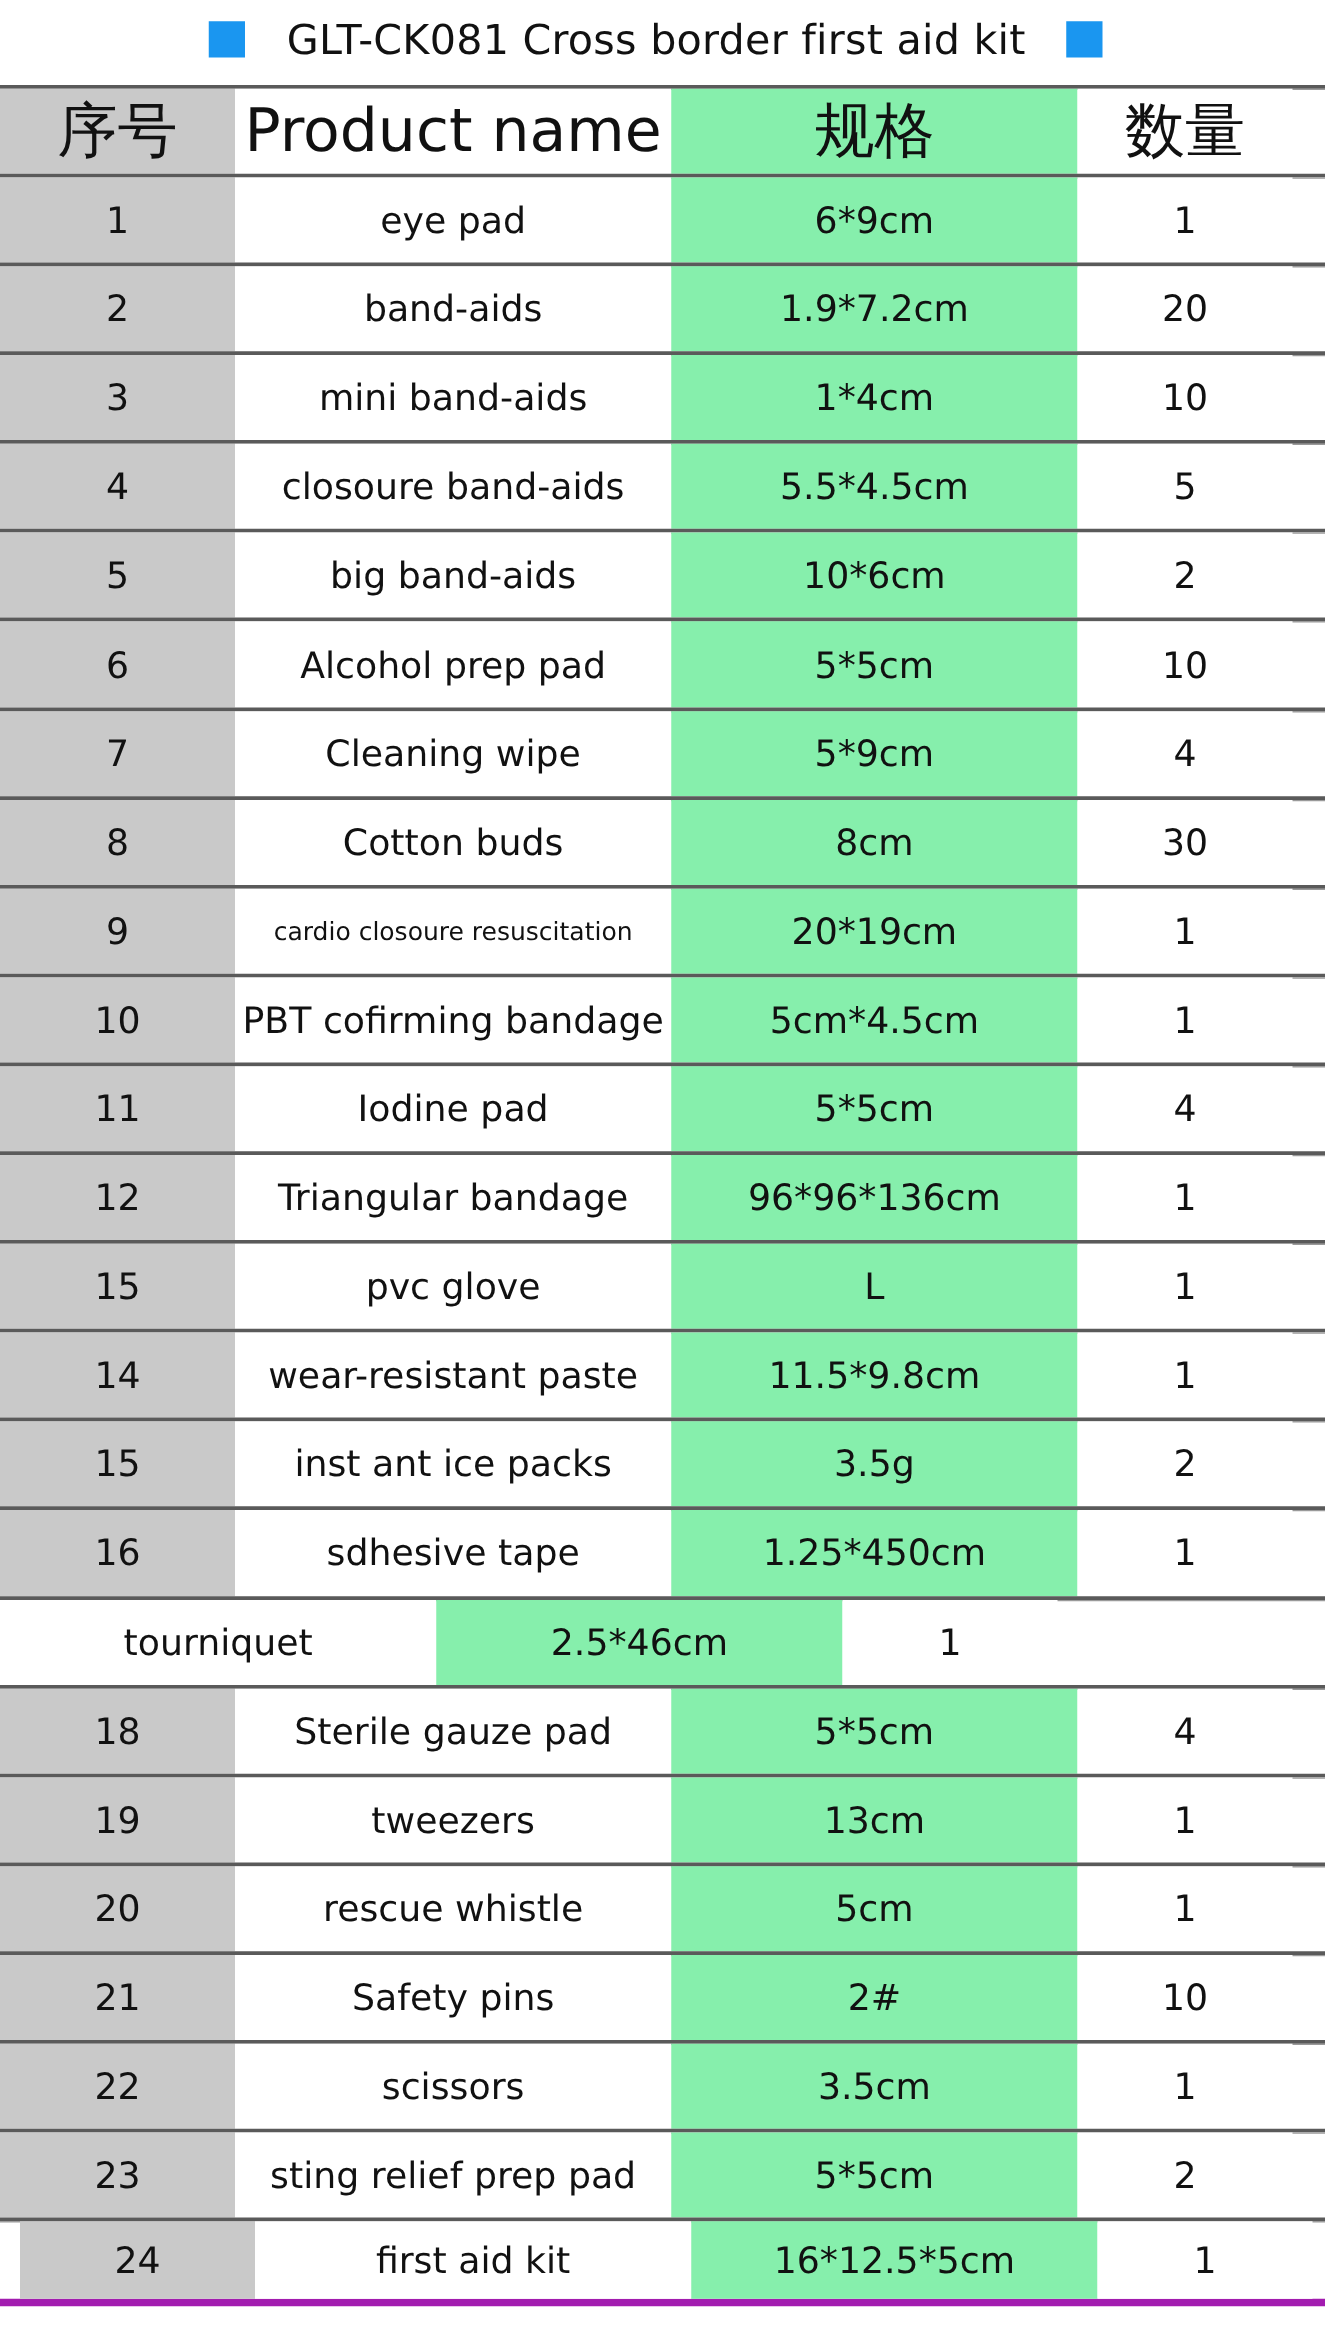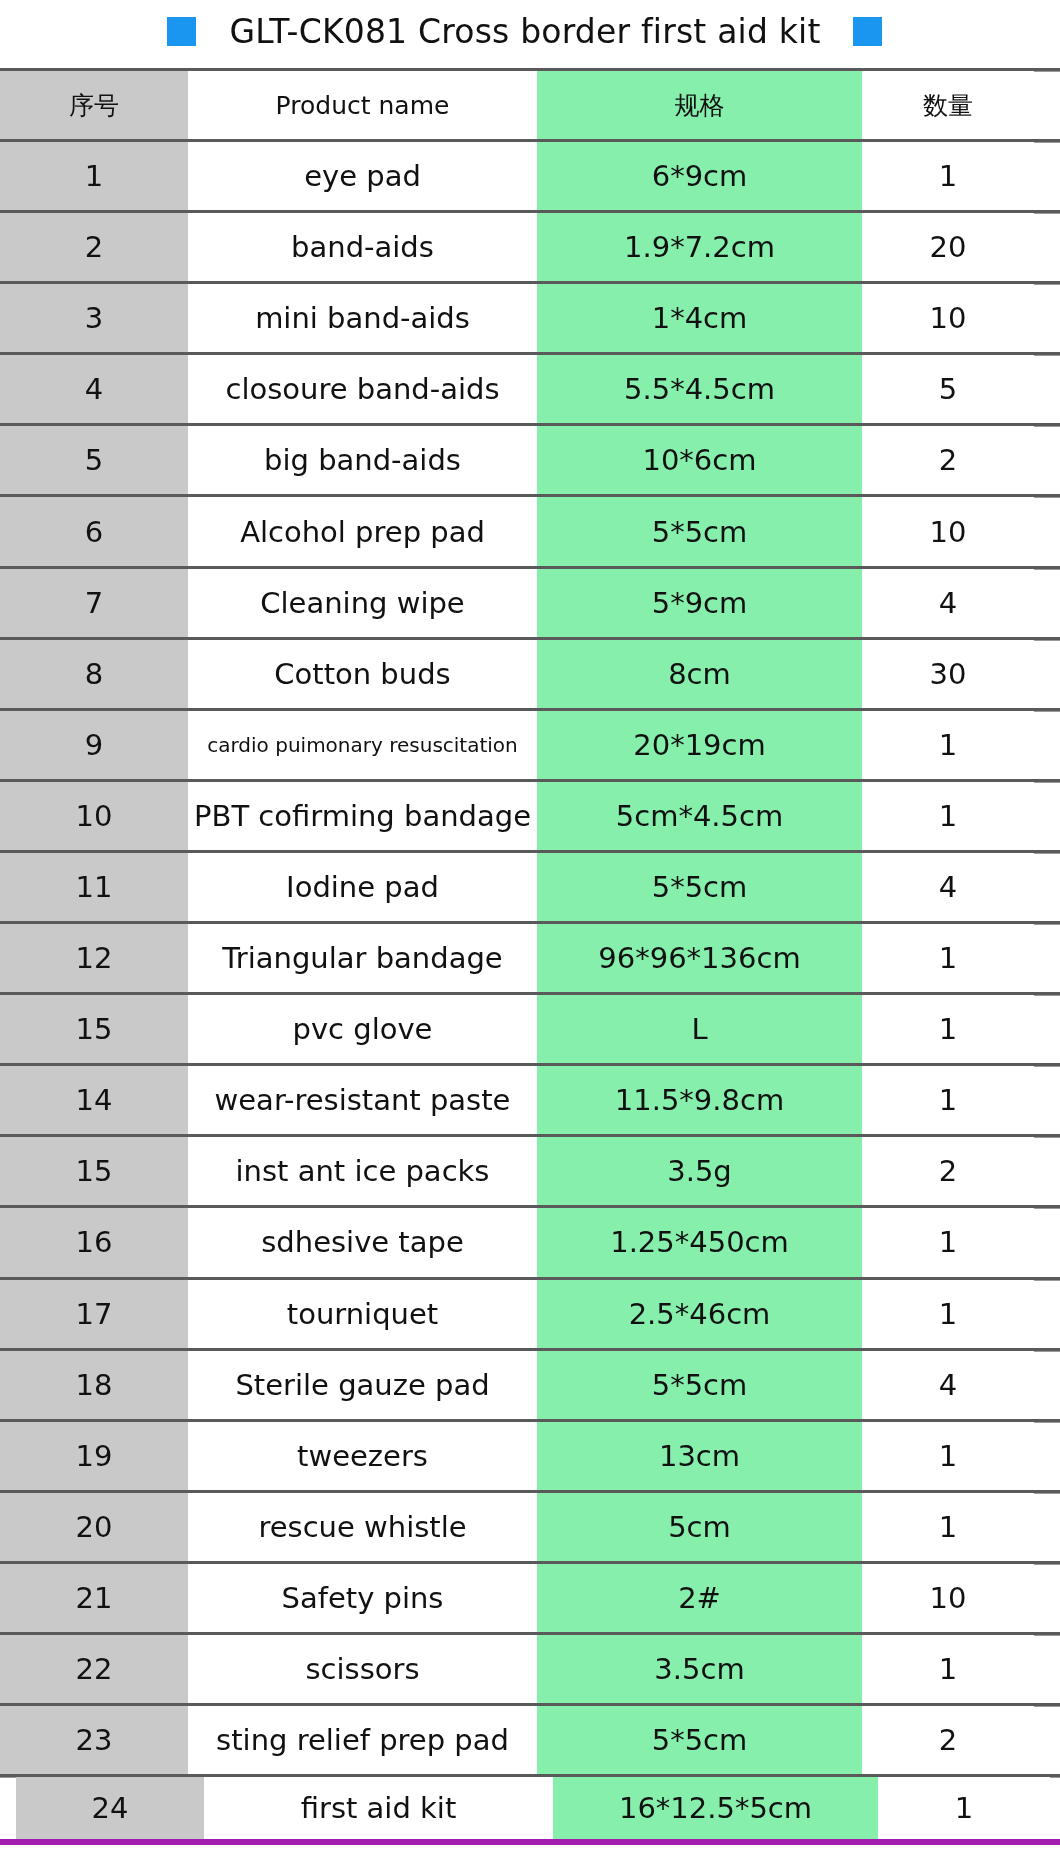--- a/index.html
+++ b/index.html
@@ -15,21 +15,21 @@
   .row { position: relative; height: 71.1px; border-top: 3px solid #5a5a5a;
          box-shadow: inset 0 1px 0 #9a9a9a; box-sizing: border-box; display: flex; }
   .row.header { height: 71px; }
   .row.last { border-bottom: 6px solid #a21caf; padding-left: 16px; }
   .cell { height: 100%; display: flex; align-items: center; justify-content: center;
           font-size: 29px; white-space: nowrap; overflow: hidden; }
   .c1 { width: 188px; background: #c9c9c9; }
   .c2 { width: 349px; background: #ffffff; }
   .c3 { width: 325px; background: #86efac; }
   .c4 { width: 172px; background: #ffffff; }
-  .header .cell { font-size: 25px; }
+  .header .cell { font-size: 48px; }
   .small { font-size: 20px; }
 </style>
 </head>
 <body>
 
 <div class="title-bar">
   <div class="sq left"></div>
   <div class="title">GLT-CK081 Cross border first aid kit</div>
   <div class="sq right"></div>
 </div>
@@ -84,21 +84,21 @@
       <div class="cell c4">4</div>
     </div>
     <div class="row">
       <div class="cell c1">8</div>
       <div class="cell c2">Cotton buds</div>
       <div class="cell c3">8cm</div>
       <div class="cell c4">30</div>
     </div>
     <div class="row">
       <div class="cell c1">9</div>
-      <div class="cell c2 small">cardio puimonary resuscitation</div>
+      <div class="cell c2 small">cardio closoure resuscitation</div>
       <div class="cell c3">20*19cm</div>
       <div class="cell c4">1</div>
     </div>
     <div class="row">
       <div class="cell c1">10</div>
       <div class="cell c2">PBT cofirming bandage</div>
       <div class="cell c3">5cm*4.5cm</div>
       <div class="cell c4">1</div>
     </div>
     <div class="row">
@@ -131,21 +131,20 @@
       <div class="cell c3">3.5g</div>
       <div class="cell c4">2</div>
     </div>
     <div class="row">
       <div class="cell c1">16</div>
       <div class="cell c2">sdhesive tape</div>
       <div class="cell c3">1.25*450cm</div>
       <div class="cell c4">1</div>
     </div>
     <div class="row">
-      <div class="cell c1">17</div>
       <div class="cell c2">tourniquet</div>
       <div class="cell c3">2.5*46cm</div>
       <div class="cell c4">1</div>
     </div>
     <div class="row">
       <div class="cell c1">18</div>
       <div class="cell c2">Sterile gauze pad</div>
       <div class="cell c3">5*5cm</div>
       <div class="cell c4">4</div>
     </div>

